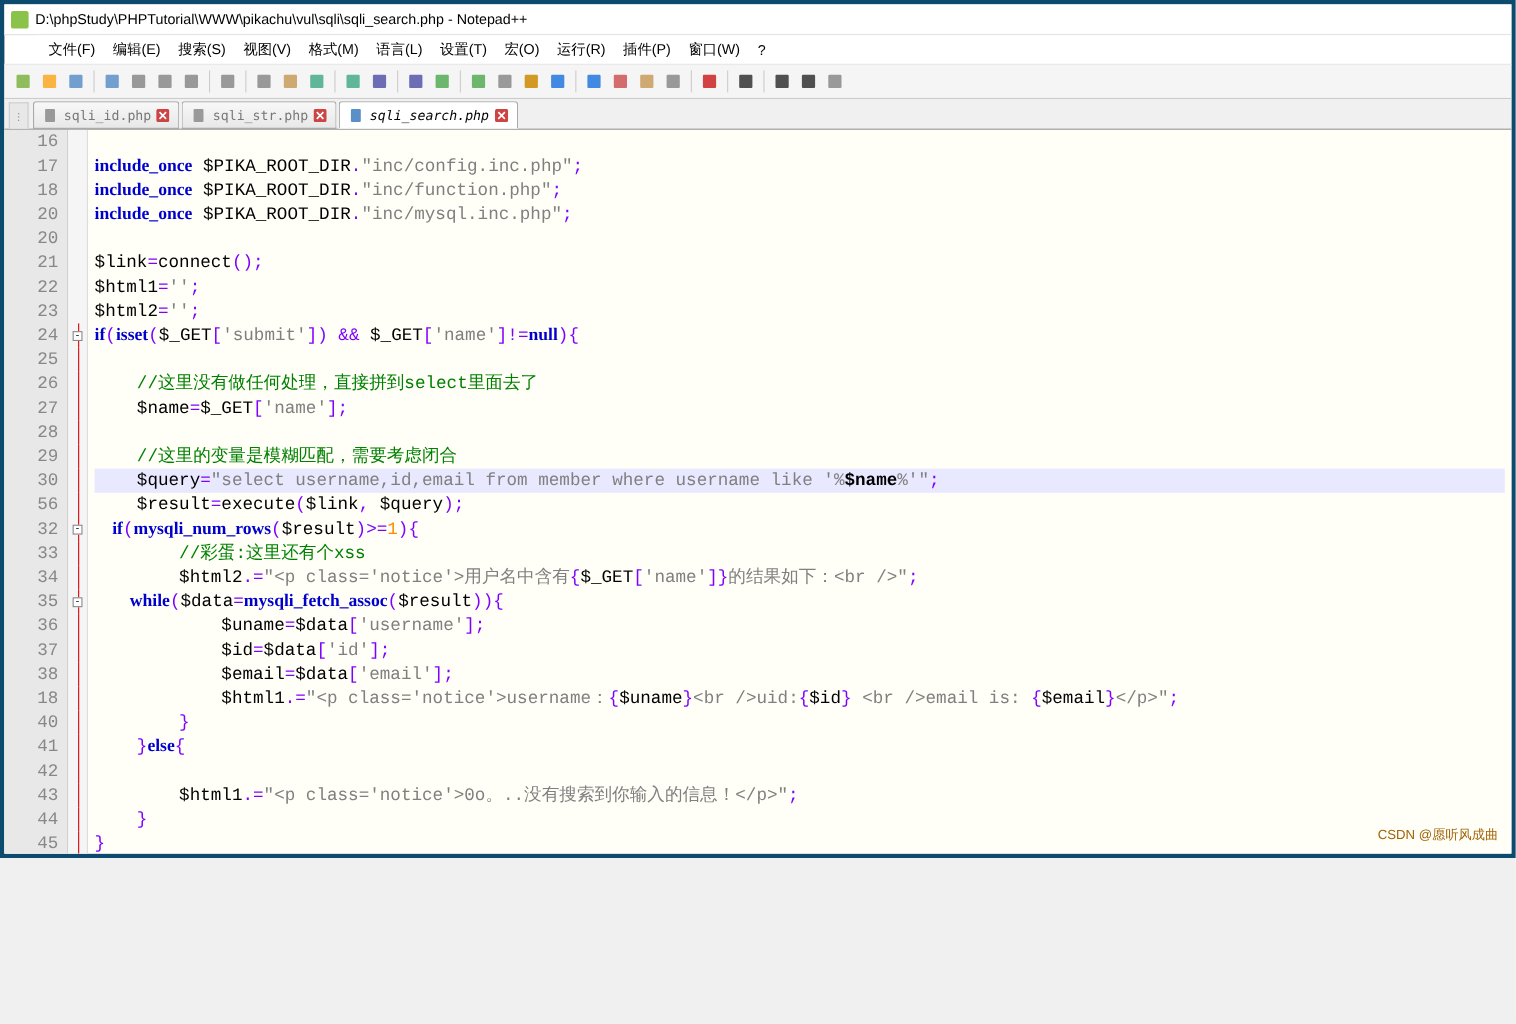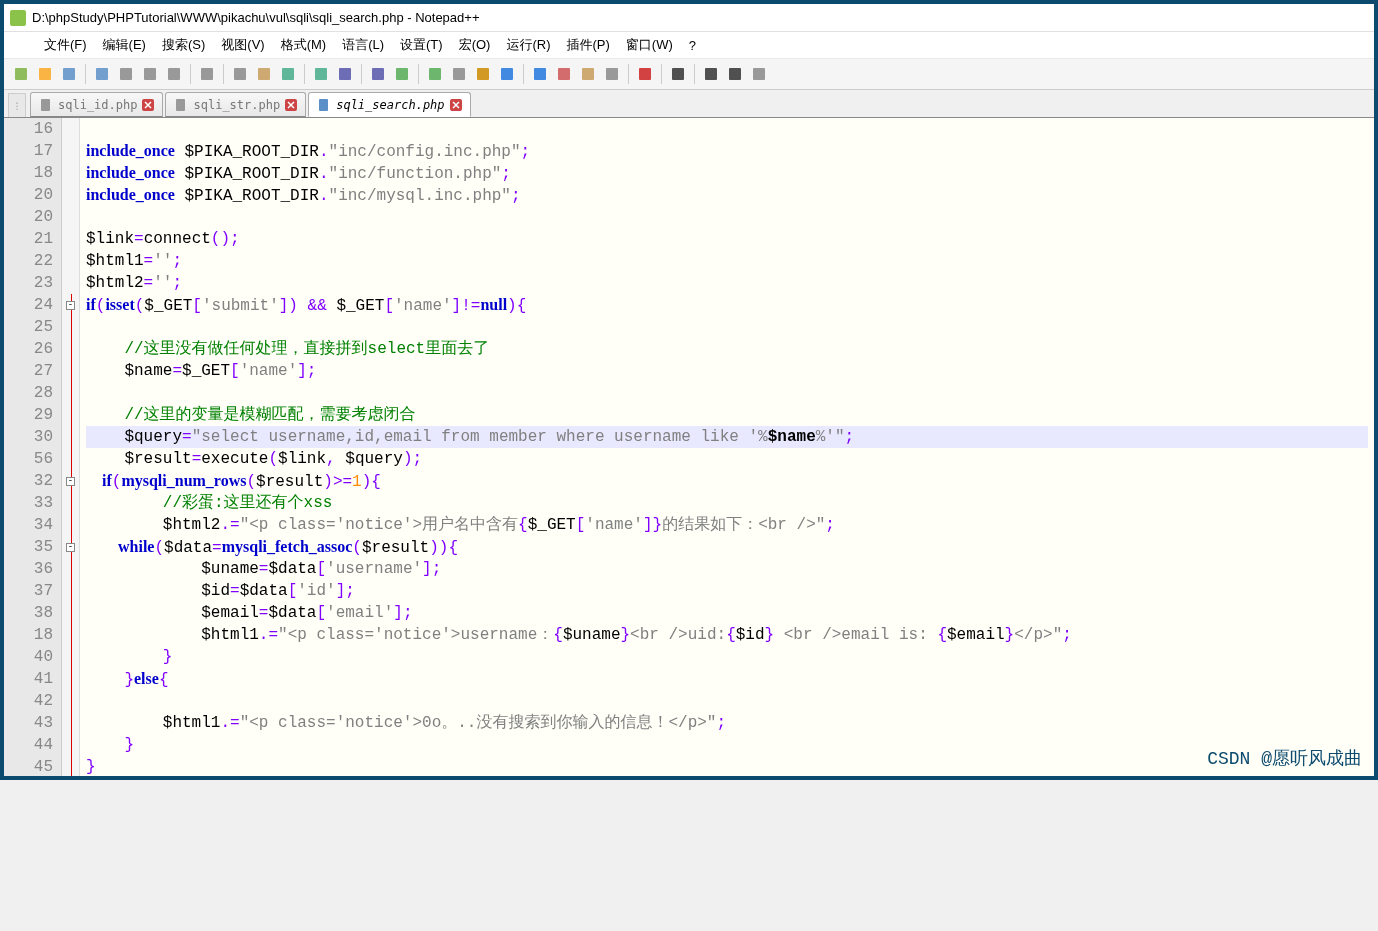--- a/index.html
+++ b/index.html
@@ -33,21 +33,21 @@
 .code .row.hl { background: #e8e8ff; }
 .kw { color: #0000cd; font-weight: bold; font-family: Liberation Serif, serif; }
 .var { color: #000; }
 .str { color: #808080; }
 .cmt { color: #008000; margin-top: 10px; }
 .num { color: #ff8c00; }
 .op { color: #8000ff; }
 .fn { color: #000; }
 .bold { font-weight: bold; }
 .php-tag { color: #c00000; }
-.watermark { position: absolute; bottom: 6px; right: 12px; color: #0c4a6e; font-size: 18px; font-family: Liberation Mono, monospace; pointer-events: none; }
+.watermark { position: absolute; bottom: 6px; right: 12px; color: #a16207; font-size: 12px; font-family: Liberation Sans, sans-serif; pointer-events: none; }
 </style>
 </head>
 <body>
 
 <div class="window">
 
   <div class="titlebar">
     <span class="icon-app"></span>
     <span class="title">D:\phpStudy\PHPTutorial\WWW\pikachu\vul\sqli\sqli_search.php - Notepad++</span>
   </div>

